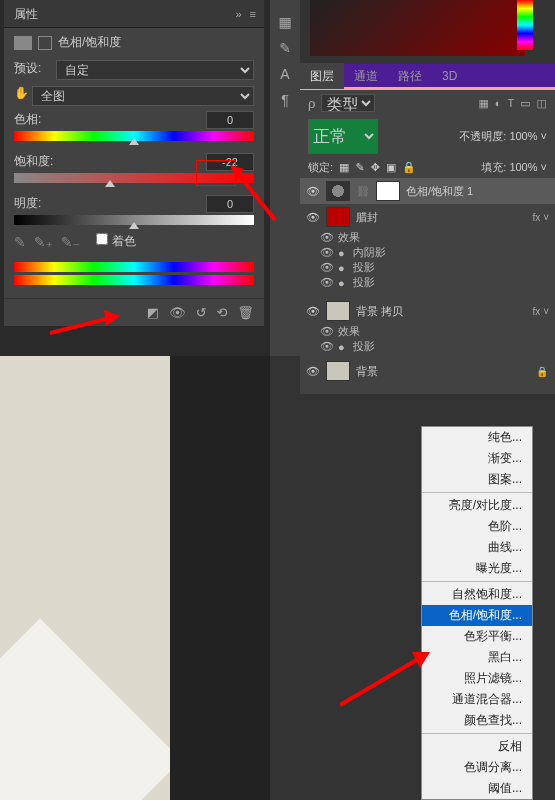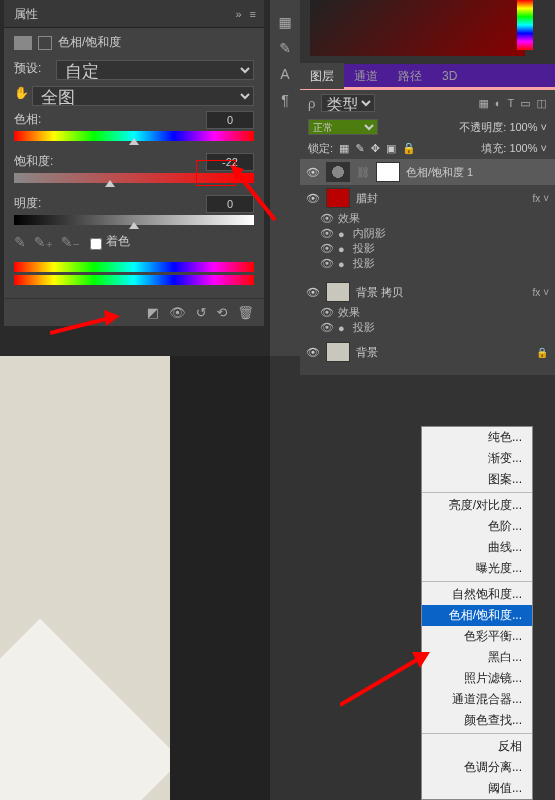--- a/index.html
+++ b/index.html
@@ -10,32 +10,32 @@
 .panel-header { display: flex; align-items: center; height: 28px; background: #383838; border-bottom: 1px solid #222; }
 .panel-tab { padding: 0 10px; height: 28px; line-height: 28px; font-size: 12px; color: #ccc; }
 .panel-header-icons { margin-left: auto; display: flex; gap: 8px; padding-right: 8px; color: #aaa; font-size: 11px; }
 
 .adj-title { display: flex; align-items: center; gap: 6px; padding: 6px 10px; font-size: 12px; color: #ccc; }
 .adj-icon { width: 18px; height: 14px; background: #888; display: inline-block; }
 .adj-icon2 { width: 14px; height: 14px; border: 1px solid #888; display: inline-block; }
 
 .row { display: flex; align-items: flex-start; padding: 3px 10px; font-size: 12px; color: #ccc; }
 .row label { flex: 0 0 42px; }
-.row select, .row .sel { flex: 1; background: #333; border: 1px solid #555; color: #ccc; height: 20px; font-size: 17px; padding: 0 4px; }
+.row select, .row .sel { flex: 1; background: #333; border: 1px solid #555; color: #ccc; height: 20px; font-size: 12px; padding: 0 4px; }
 
 .slider-group { padding: 2px 10px 0; }
 .slider-label { display: flex; justify-content: space-between; font-size: 12px; color: #ccc; margin-bottom: 2px; }
 .slider-label input { width: 48px; background: #2a2a2a; border: 1px solid #555; color: #ccc; font-size: 11px; text-align: center; height: 18px; }
 .hue-bar { height: 10px; background: linear-gradient(to right, red, yellow, lime, cyan, blue, magenta, red); position: relative; }
 .sat-bar { height: 10px; background: linear-gradient(to right, #888, #f00); position: relative; }
 .light-bar { height: 10px; background: linear-gradient(to right, #000, #888, #fff); position: relative; }
 .slider-thumb { position: absolute; top: 7px; left: 50%; width: 0; height: 0; border-left: 5px solid transparent; border-right: 5px solid transparent; border-bottom: 7px solid #ccc; transform: translateX(-50%); }
 
 .eyedrop-row { display: flex; align-items: center; gap: 8px; padding: 8px 10px; color: #888; font-size: 14px; }
-.eyedrop-row .cb { display: flex; align-items: flex-end; gap: 4px; font-size: 12px; color: #ccc; margin-left: 2px; }
+.eyedrop-row .cb { display: flex; align-items: flex-start; gap: 4px; font-size: 12px; color: #ccc; margin-left: 8px; }
 .eyedrop-row input[type=checkbox] { width: 12px; height: 12px; }
 
 .spectrum-bars { padding: 4px 10px 10px; }
 .spec { height: 10px; margin-bottom: 3px; background: linear-gradient(to right, red, yellow, lime, cyan, blue, magenta, red); }
 
 .bottom-icons { display: flex; justify-content: flex-end; gap: 10px; padding: 6px 10px; border-top: 1px solid #333; color: #aaa; font-size: 13px; }
 
 
 .arrow { position: absolute; pointer-events: none; }
 .arrow svg { display: block; }
@@ -54,21 +54,21 @@
 
 .panel-tabs { display: flex; height: 26px; background: #4c1d95; margin-left: 30px; border-bottom: 3px solid #fca5a5; align-items: center; }
 .panel-tabs .tab { padding: 0 10px; line-height: 26px; font-size: 12px; color: #999; }
 .panel-tabs .tab.active { background: #424242; color: #ddd; }
 
 .layer-toolbar { display: flex; align-items: center; gap: 6px; padding: 4px 8px; background: #424242; margin-left: 30px; font-size: 11px; color: #aaa; }
 .layer-toolbar select { background: #333; border: 1px solid #555; color: #ccc; font-size: 16px; height: 18px; }
 .tb-icons { display: flex; gap: 6px; margin-left: auto; }
 
 .mode-row { display: flex; align-items: center; gap: 6px; padding: 3px 8px; background: #424242; margin-left: 30px; font-size: 11px; color: #ccc; }
-.mode-row select { background: #4d7c0f; border: 1px solid #555; color: #ccc; font-size: 10px; height: 16px; width: 70px; }
+.mode-row select { background: #15803d; border: 1px solid #555; color: #ccc; font-size: 17px; height: 35px; width: 70px; }
 .mode-row .opacity { margin-left: auto; }
 
 .layers-list { background: #424242; margin-left: 30px; padding-bottom: 10px; }
 .layer { display: flex; align-items: center; padding: 3px 6px; font-size: 11px; color: #ccc; gap: 6px; }
 .layer.sel { background: #5a5a5a; }
 .eye { width: 14px; text-align: center; color: #ccc; }
 .thumb { width: 24px; height: 20px; background: #666; border: 1px solid #333; }
 .thumb.white { background: #fff; }
 .thumb.tex { background: #c9c7bc; }
 .thumb.circle { background: radial-gradient(circle, #888 40%, #333 42%); }

